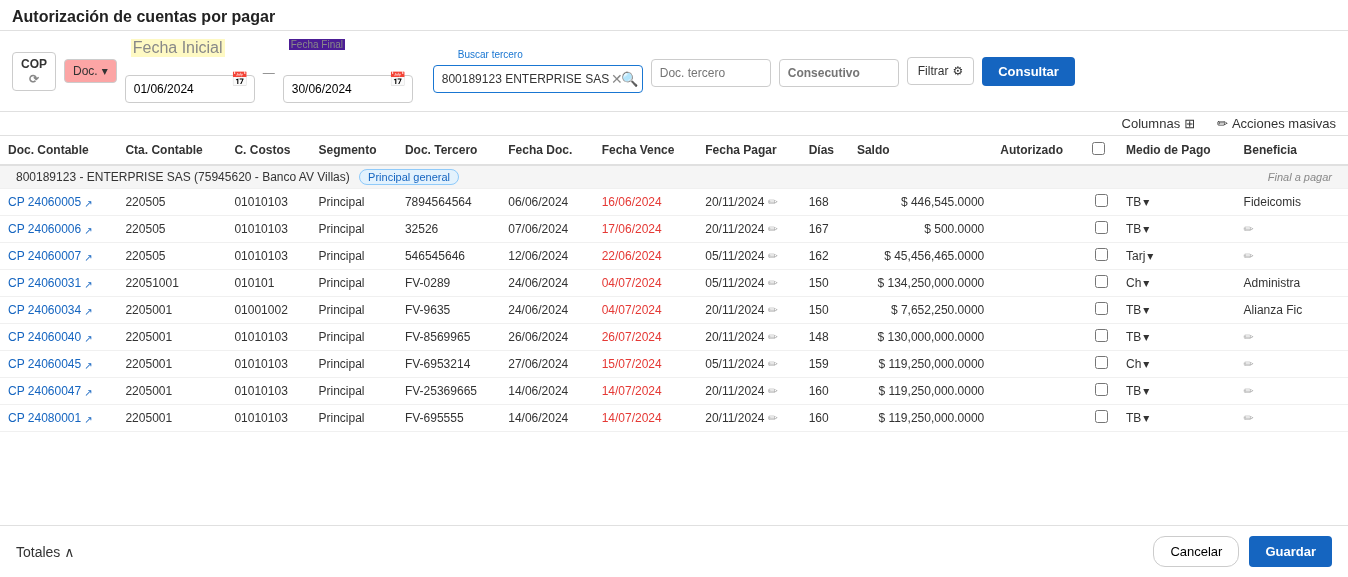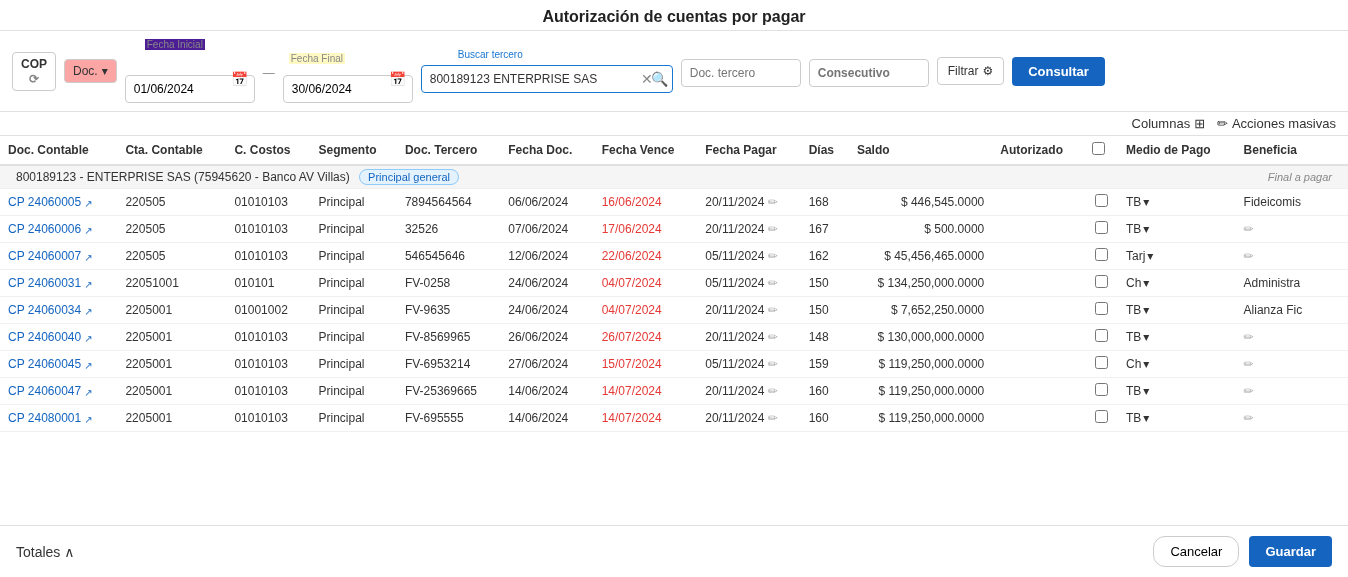--- a/index.html
+++ b/index.html
@@ -1,43 +1,43 @@
 <!DOCTYPE html>
 <html><head>
   <meta charset="utf-8">
   <style>
     * { box-sizing: border-box; margin: 0; padding: 0; }
     body { font-family: Arial, sans-serif; font-size: 12px; background: #fff; color: #333; }
 
     
     .page-header { padding: 8px 12px 4px 12px; border-bottom: 1px solid #e0e0e0; }
-    .page-title { font-size: 16px; font-weight: 600; color: #222; text-align: center; }
+    .page-title { font-size: 16px; font-weight: 600; color: #222; }
     .page-subtitle { font-size: 11px; color: #666; margin-top: 2px; }
     .page-subtitle span { margin-right: 12px; }
 
     
     .toolbar { display: flex; align-items: center; gap: 8px; padding: 8px 12px; border-bottom: 1px solid #e0e0e0; }
     .cop-badge { display: flex; align-items: center; gap: 1px; border: 1px solid #ccc; border-radius: 4px; padding: 4px 8px; font-weight: 600; font-size: 12px; cursor: pointer; background: #fff; flex-direction: column; }
     .cop-badge .sync-icon { color: #888; }
     .doc-select { display: flex; align-items: center; gap: 4px; border: 1px solid #ccc; border-radius: 4px; padding: 4px 8px; font-size: 12px; cursor: pointer; background: #fca5a5; }
     .date-input { border: 1px solid #ccc; border-radius: 4px; padding: 6px 28px 6px 8px; font-size: 12px; width: 130px; margin-top: 20px; }
     .date-icon { position: absolute; right: 6px; top: 50%; transform: translateY(-50%); color: #888; font-size: 14px; cursor: pointer; }
     .dash { color: #888; align-self: center; margin-top: 4px; }
-    .search-input { border: 1px solid #1976d2; border-radius: 4px; padding: 6px 28px 6px 8px; font-size: 12px; width: 252px; color: #333; }
+    .search-input { border: 1px solid #1976d2; border-radius: 4px; padding: 6px 28px 6px 8px; font-size: 12px; width: 210px; color: #333; margin-left: 12px; }
     .search-clear { position: absolute; right: 22px; top: 50%; transform: translateY(-50%); color: #888; cursor: pointer; font-size: 14px; }
     .search-icon-btn { position: absolute; right: 4px; top: 50%; transform: translateY(-50%); color: #888; cursor: pointer; font-size: 14px; }
 
     .doc-tercero-input { border: 1px solid #ccc; border-radius: 4px; padding: 6px 8px; font-size: 12px; width: 120px; color: #999; }
     .consecutivo-input { border: 1px solid #ccc; border-radius: 4px; padding: 6px 8px; font-size: 12px; width: 120px; color: #999; font-weight: bold; }
 
     .filtrar-btn { display: flex; align-items: center; gap: 4px; border: 1px solid #ccc; border-radius: 4px; padding: 6px 10px; font-size: 12px; cursor: pointer; background: #fff; color: #333; }
     .consultar-btn { background: #1565c0; color: #fff; border: none; border-radius: 4px; padding: 7px 16px; font-size: 13px; font-weight: 600; cursor: pointer; }
 
     
-    .toolbar2 { display: flex; align-items: center; justify-content: flex-end; padding: 4px 12px; border-bottom: 1px solid #e0e0e0; gap: 12px; }
+    .toolbar2 { display: flex; align-items: center; justify-content: flex-end; padding: 4px 12px; border-bottom: 1px solid #e0e0e0; gap: 22px; }
     .columnas-btn { display: flex; align-items: center; gap: 4px; cursor: pointer; color: #333; font-size: 13px; }
     .acciones-btn { display: flex; align-items: center; gap: 4px; cursor: pointer; color: #333; font-size: 13px; }
 
     
     .table-wrapper { overflow-x: auto; height: 340px; }
     table { width: 100%; border-collapse: collapse; font-size: 12px; }
     thead th { background: #fff; border-bottom: 2px solid #e0e0e0; padding: 6px 8px; text-align: left; font-weight: 600; color: #333; white-space: nowrap; position: sticky; top: 0; z-index: 2; }
     tbody td { padding: 5px 8px; border-bottom: 1px solid #f0f0f0; white-space: nowrap; }
     .group-row td { background: #f5f5f5; font-weight: 500; padding: 4px 16px; }
     .group-badge { background: #e3f2fd; color: #1565c0; border: 1px solid #90caf9; border-radius: 10px; padding: 1px 8px; font-size: 11px; margin-left: 6px; }
@@ -77,31 +77,31 @@
     <span>COP</span>
     <span class="sync-icon">⟳</span>
   </div>
 
   <div class="doc-select">
     <span>Doc.</span>
     <span>▾</span>
   </div>
 
   <div style="position:relative; margin-top:8px;">
-    <label style="font-size:10px;color:#888;position:absolute;top:-8px;left:20px;background:#4c1d95;padding:0 2px;z-index:1;">Fecha Inicial</label>
+    <label style="font-size:16px;color:#888;position:absolute;top:-8px;left:6px;background:#fef9c3;padding:0 2px;z-index:1;">Fecha Inicial</label>
     <div class="input-wrapper">
       <input type="text" class="date-input" value="01/06/2024" style="">
       <span class="date-icon" style="right:6px;">📅</span>
     </div>
   </div>
 
   <span class="dash" style="margin-top:4px;">—</span>
 
   <div style="position:relative; margin-top:8px;">
-    <label style="font-size:10px;color:#888;position:absolute;top:-8px;left:6px;background:#fef9c3;padding:0 2px;z-index:1;margin-top:14px;">Fecha Final</label>
+    <label style="font-size:10px;color:#888;position:absolute;top:-8px;left:6px;background:#4c1d95;padding:0 2px;z-index:1;">Fecha Final</label>
     <div class="input-wrapper">
       <input type="text" class="date-input" value="30/06/2024" style="">
       <span class="date-icon" style="right:6px;">📅</span>
     </div>
   </div>
 
   <div style="position:relative; margin-top:8px;">
     <label style="font-size:10px;color:#1976d2;position:absolute;top:-8px;left:6px;background:#fff;padding:0 2px;z-index:1;margin-left:29px;">Buscar tercero</label>
     <div class="input-wrapper">
       <input type="text" class="search-input" value="800189123 ENTERPRISE SAS" style="">
@@ -268,21 +268,21 @@
         <tr>
       <td>
         <a class="link-cell">
           CP 24060031
           <span class="ext-icon">↗</span>
         </a>
       </td>
       <td>22051001</td>
       <td>010101</td>
       <td>Principal</td>
-      <td>FV-0258</td>
+      <td>FV-0289</td>
       <td>24/06/2024</td>
       <td class="date-red">04/07/2024</td>
       <td>
         05/11/2024
         <span class="edit-icon">✏</span>
       </td>
       <td>150</td>
       <td class="saldo-cell">$ 134,250,000.0000</td>
       <td></td>
       <td class="checkbox-cell">

